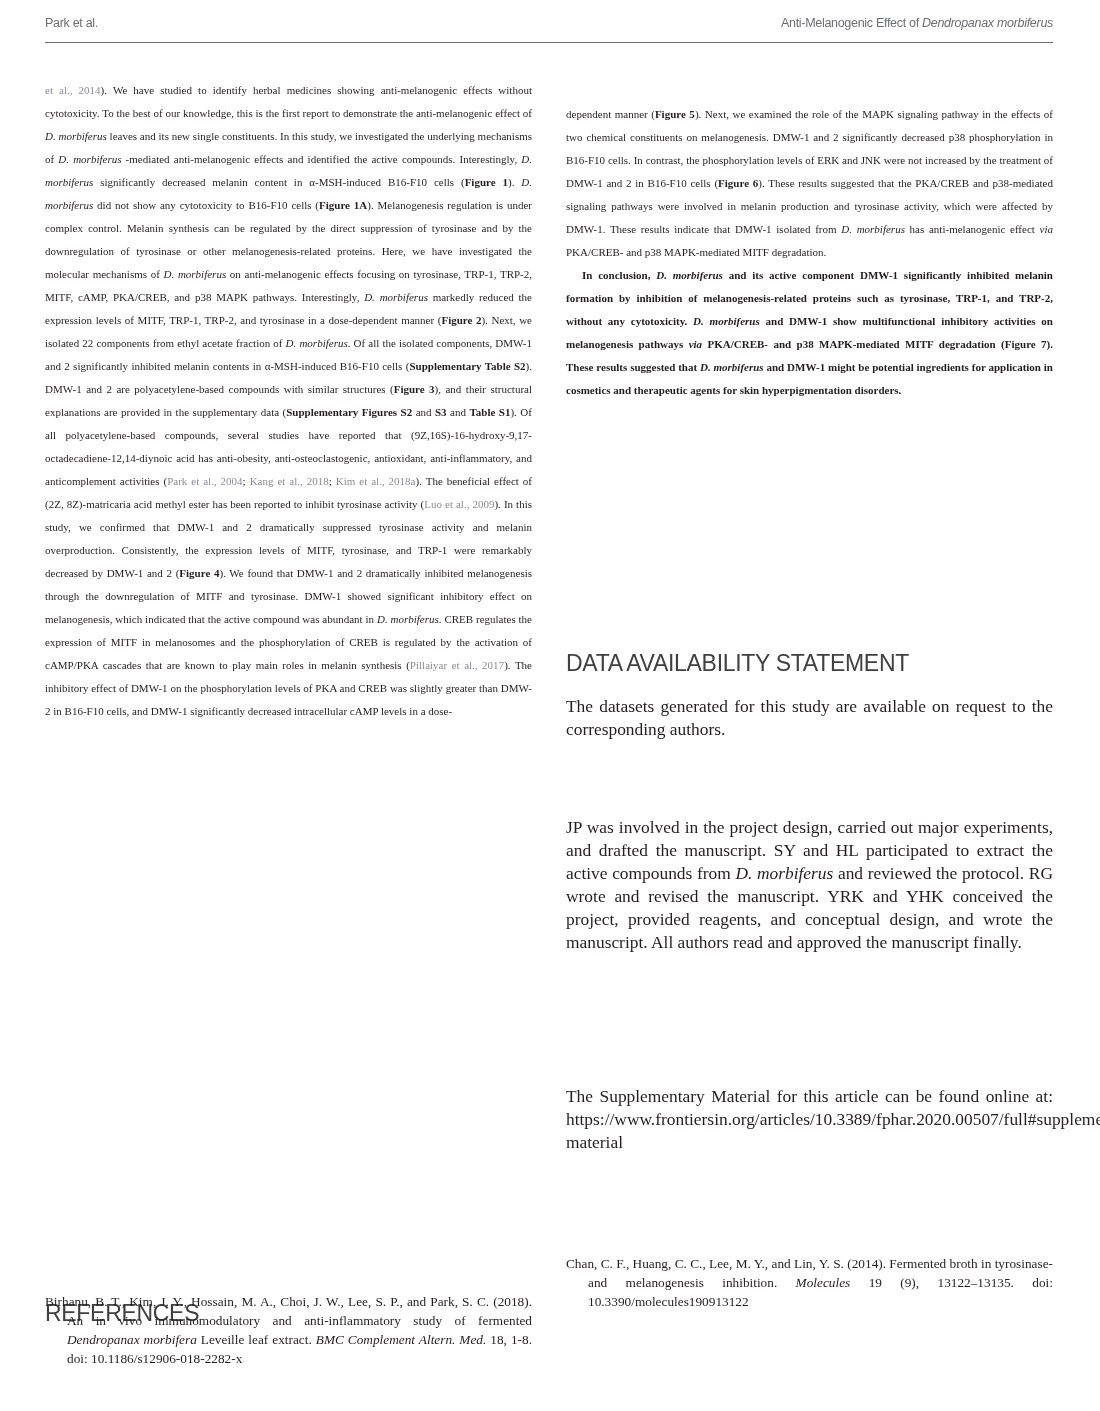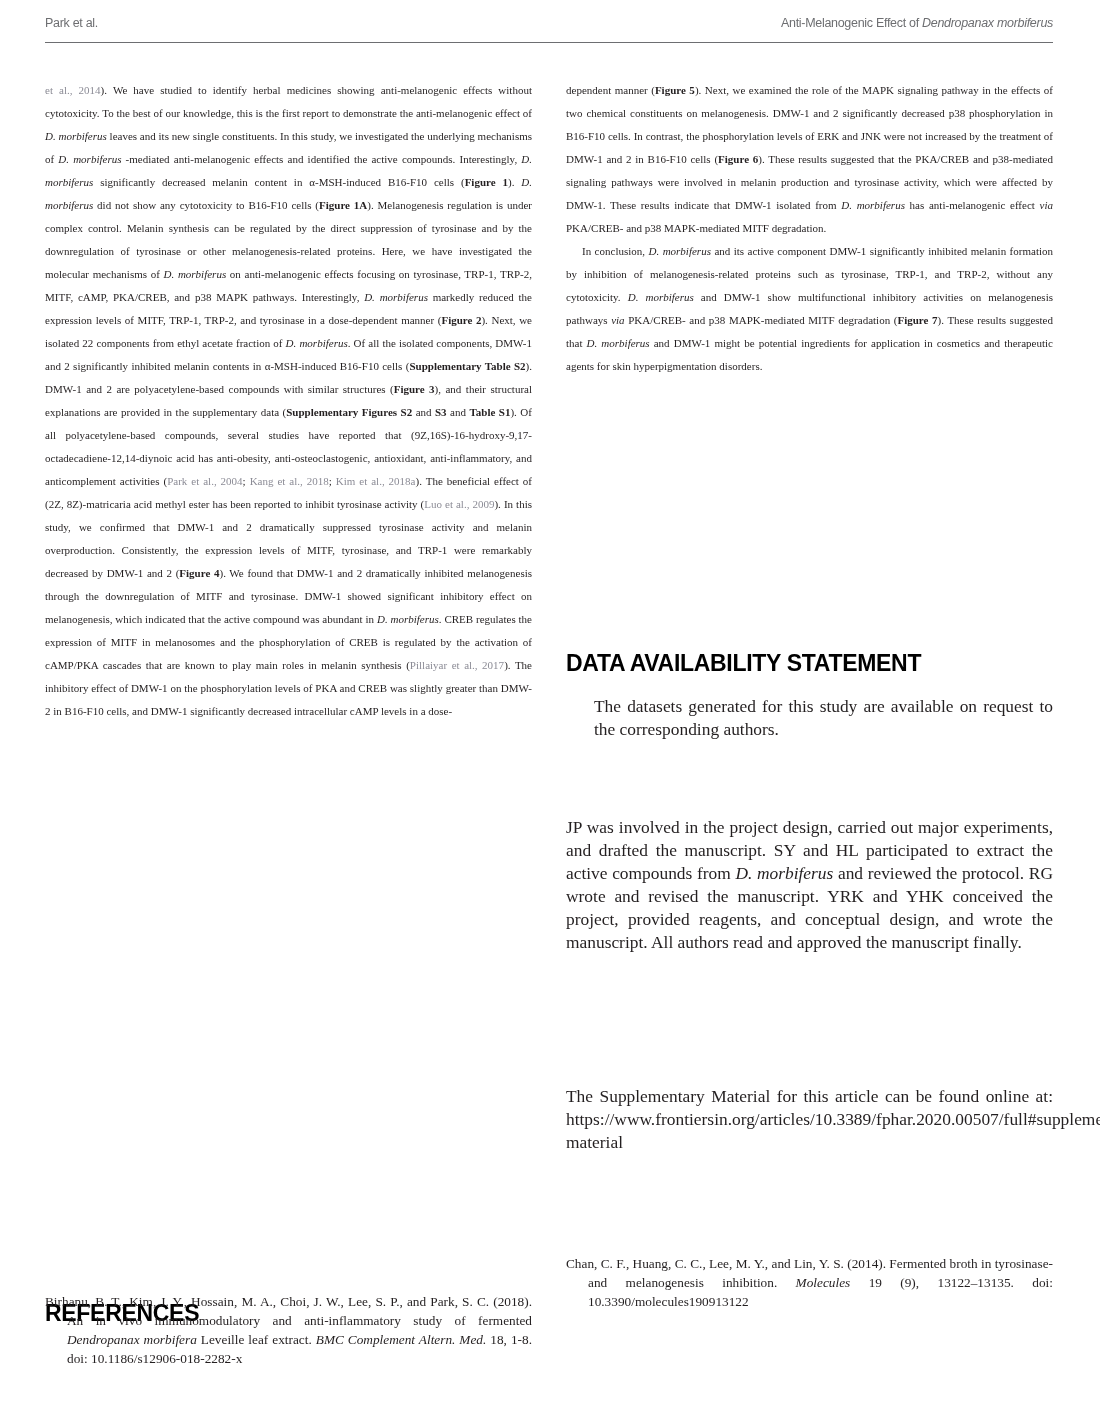--- a/index.html
+++ b/index.html
@@ -2,25 +2,25 @@
 <html><head>
 <meta charset="utf-8">
 <style>
   html, body { margin: 0; padding: 0; background: #ffffff; }
   body { width: 1100px; height: 1411px; position: relative; overflow: hidden; color: #231f20; }
   .running-head { position: absolute; top: 14px; left: 45px; right: 47px; height: 28px; border-bottom: 1.5px solid #6d6e71; font-family: "Liberation Sans", sans-serif; font-size: 12.5px; color: #6d6e71; text-align: right; }
   .running-head .left { position: absolute; left: 0; top: 2px; letter-spacing: -0.3px; }
   .running-head .right { position: absolute; right: 0; top: 2px; letter-spacing: -0.3px; }
   .col { position: absolute; top: 79px; width: 487px; font-family: "Liberation Serif", serif; font-size: 11px; line-height: 23px; text-align: justify; }
   .col-left { left: 45px; }
-  .col-right { left: 566px; }
+  .col-right { left: 566px; margin-top: 24px; }
   .col p { margin: 0; }
-  .col p.indent { text-indent: 16px; }
+  .col p.indent { text-indent: 16px; font-weight: bold; }
   .cite { color: #8c8c96; }
-  h2 { font-family: "Liberation Sans", sans-serif; font-weight: bold; font-size: 23px; margin: 0; letter-spacing: -0.3px; color: #000000; }
+  h2 { font-family: "Liberation Sans", sans-serif; font-weight: normal; font-size: 23px; margin: 0; letter-spacing: -0.3px; color: #404040; }
   .sec { position: absolute; left: 566px; width: 487px; }
   .sec p { margin: 0; font-family: "Liberation Serif", serif; font-size: 17.4px; line-height: 23px; text-align: justify; }
   .refs-head { position: absolute; left: 45px; top: 1300px; }
   .refs-col { position: absolute; top: 1292px; width: 487px; font-family: "Liberation Serif", serif; font-size: 13.3px; line-height: 19px; text-align: justify; }
   .refs-left { left: 45px; }
   .refs-right { left: 566px; top: 1254px; }
   .ref { padding-left: 22px; text-indent: -22px; margin: 0; }
 </style>
 </head>
 <body>
@@ -34,21 +34,21 @@
   <p><span class="cite">et al., 2014</span>). We have studied to identify herbal medicines showing anti-melanogenic effects without cytotoxicity. To the best of our knowledge, this is the first report to demonstrate the anti-melanogenic effect of <i>D. morbiferus</i> leaves and its new single constituents. In this study, we investigated the underlying mechanisms of <i>D. morbiferus</i> -mediated anti-melanogenic effects and identified the active compounds. Interestingly, <i>D. morbiferus</i> significantly decreased melanin content in α-MSH-induced B16-F10 cells (<b>Figure 1</b>). <i>D. morbiferus</i> did not show any cytotoxicity to B16-F10 cells (<b>Figure 1A</b>). Melanogenesis regulation is under complex control. Melanin synthesis can be regulated by the direct suppression of tyrosinase and by the downregulation of tyrosinase or other melanogenesis-related proteins. Here, we have investigated the molecular mechanisms of <i>D. morbiferus</i> on anti-melanogenic effects focusing on tyrosinase, TRP-1, TRP-2, MITF, cAMP, PKA/CREB, and p38 MAPK pathways. Interestingly, <i>D. morbiferus</i> markedly reduced the expression levels of MITF, TRP-1, TRP-2, and tyrosinase in a dose-dependent manner (<b>Figure 2</b>). Next, we isolated 22 components from ethyl acetate fraction of <i>D. morbiferus</i>. Of all the isolated components, DMW-1 and 2 significantly inhibited melanin contents in α-MSH-induced B16-F10 cells (<b>Supplementary Table S2</b>). DMW-1 and 2 are polyacetylene-based compounds with similar structures (<b>Figure 3</b>), and their structural explanations are provided in the supplementary data (<b>Supplementary Figures S2</b> and <b>S3</b> and <b>Table S1</b>). Of all polyacetylene-based compounds, several studies have reported that (9Z,16S)-16-hydroxy-9,17-octadecadiene-12,14-diynoic acid has anti-obesity, anti-osteoclastogenic, antioxidant, anti-inflammatory, and anticomplement activities (<span class="cite">Park et al., 2004</span>; <span class="cite">Kang et al., 2018</span>; <span class="cite">Kim et al., 2018a</span>). The beneficial effect of (2Z, 8Z)-matricaria acid methyl ester has been reported to inhibit tyrosinase activity (<span class="cite">Luo et al., 2009</span>). In this study, we confirmed that DMW-1 and 2 dramatically suppressed tyrosinase activity and melanin overproduction. Consistently, the expression levels of MITF, tyrosinase, and TRP-1 were remarkably decreased by DMW-1 and 2 (<b>Figure 4</b>). We found that DMW-1 and 2 dramatically inhibited melanogenesis through the downregulation of MITF and tyrosinase. DMW-1 showed significant inhibitory effect on melanogenesis, which indicated that the active compound was abundant in <i>D. morbiferus</i>. CREB regulates the expression of MITF in melanosomes and the phosphorylation of CREB is regulated by the activation of cAMP/PKA cascades that are known to play main roles in melanin synthesis (<span class="cite">Pillaiyar et al., 2017</span>). The inhibitory effect of DMW-1 on the phosphorylation levels of PKA and CREB was slightly greater than DMW-2 in B16-F10 cells, and DMW-1 significantly decreased intracellular cAMP levels in a dose-</p>
 </div>
 
 <div class="col col-right">
   <p>dependent manner (<b>Figure 5</b>). Next, we examined the role of the MAPK signaling pathway in the effects of two chemical constituents on melanogenesis. DMW-1 and 2 significantly decreased p38 phosphorylation in B16-F10 cells. In contrast, the phosphorylation levels of ERK and JNK were not increased by the treatment of DMW-1 and 2 in B16-F10 cells (<b>Figure 6</b>). These results suggested that the PKA/CREB and p38-mediated signaling pathways were involved in melanin production and tyrosinase activity, which were affected by DMW-1. These results indicate that DMW-1 isolated from <i>D. morbiferus</i> has anti-melanogenic effect <i>via</i> PKA/CREB- and p38 MAPK-mediated MITF degradation.</p>
   <p class="indent">In conclusion, <i>D. morbiferus</i> and its active component DMW-1 significantly inhibited melanin formation by inhibition of melanogenesis-related proteins such as tyrosinase, TRP-1, and TRP-2, without any cytotoxicity. <i>D. morbiferus</i> and DMW-1 show multifunctional inhibitory activities on melanogenesis pathways <i>via</i> PKA/CREB- and p38 MAPK-mediated MITF degradation (<b>Figure 7</b>). These results suggested that <i>D. morbiferus</i> and DMW-1 might be potential ingredients for application in cosmetics and therapeutic agents for skin hyperpigmentation disorders.</p>
 </div>
 
 <div class="sec" style="top:650px;">
   <h2>DATA AVAILABILITY STATEMENT</h2>
-  <p style="margin-top:18px;margin-left:28px;">The datasets generated for this study are available on request to the corresponding authors.</p>
+  <p style="margin-top:18px;">The datasets generated for this study are available on request to the corresponding authors.</p>
 </div>
 
 <div class="sec" style="top:797px;">
   <p style="margin-top:19px;">JP was involved in the project design, carried out major experiments, and drafted the manuscript. SY and HL participated to extract the active compounds from <i>D. morbiferus</i> and reviewed the protocol. RG wrote and revised the manuscript. YRK and YHK conceived the project, provided reagents, and conceptual design, and wrote the manuscript. All authors read and approved the manuscript finally.</p>
 </div>
 
 <div class="sec" style="top:1067px;">
   <p style="margin-top:18px;">The Supplementary Material for this article can be found online at: https://www.frontiersin.org/articles/10.3389/fphar.2020.00507/full#supplementary-material</p>
 </div>
 

